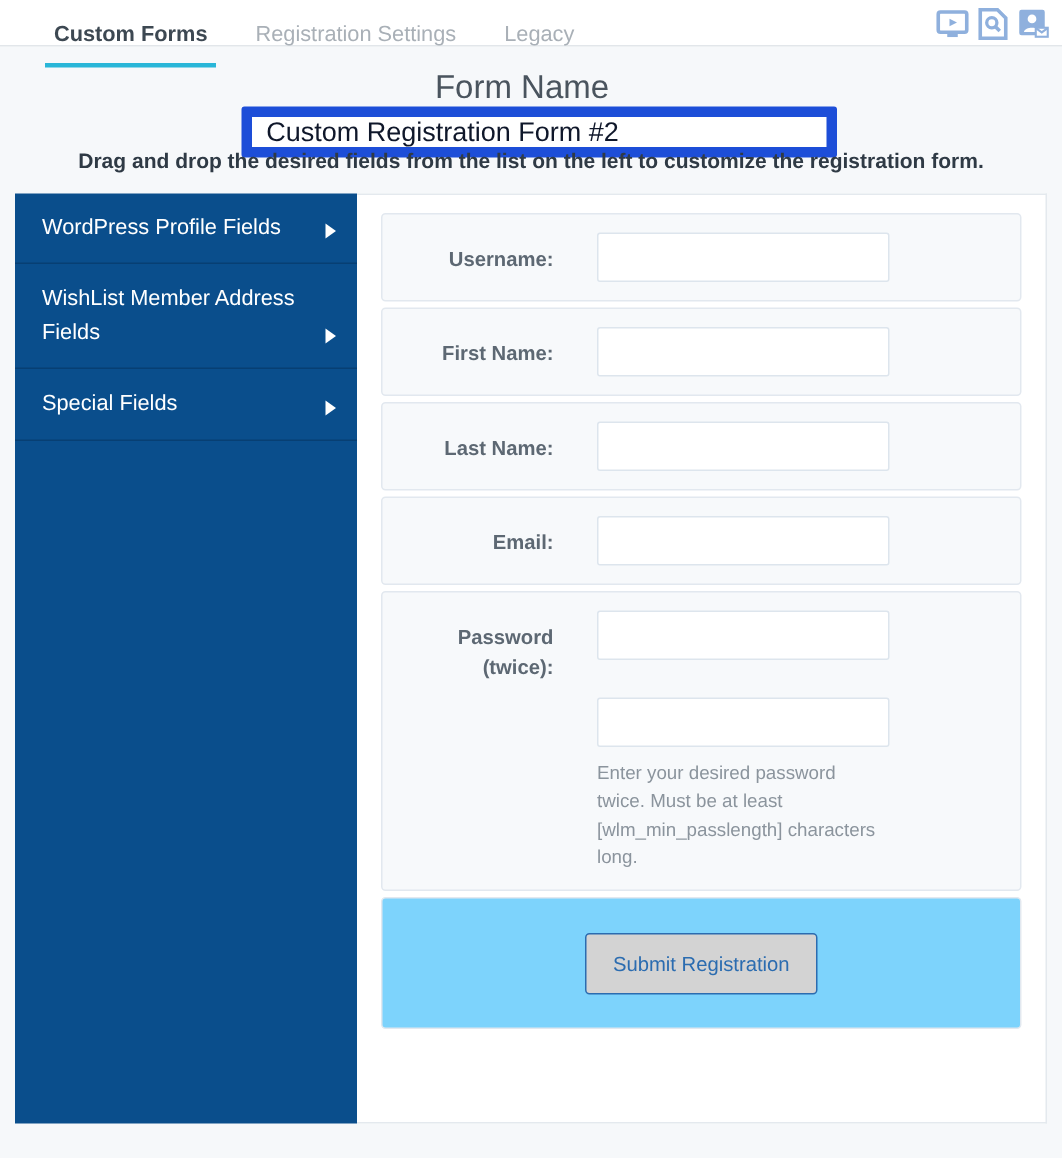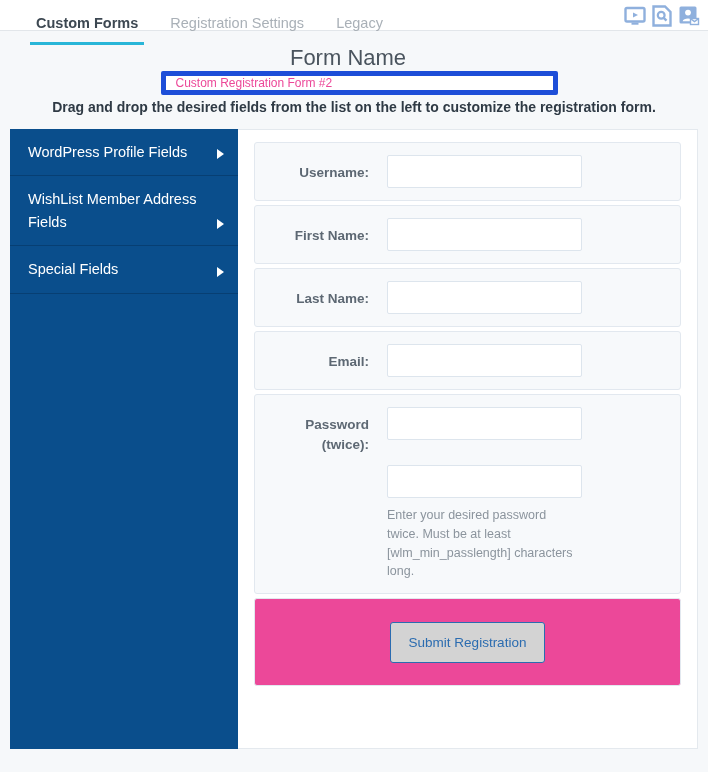--- a/index.html
+++ b/index.html
@@ -59,26 +59,26 @@
   }
   .namelabel {
     font-size: 22px;
     color: #4a545e;
     margin-right: 22px;
     white-space: nowrap;
   }
   .nameinput {
     width: 397px;
     height: 34px;
-    border: 5px solid #1d4ed8;
+    border: 7px solid #1d4ed8;
     background: #ffffff;
     border-radius: 2px;
     padding: 0 10px;
-    font-size: 12px;
-    color: #ec4899;
+    font-size: 18px;
+    color: #0f172a;
     font-family: "Liberation Sans", sans-serif;
     outline: none;
   }
 
   .hint {
     text-align: center;
     font-size: 14px;
     font-weight: bold;
     color: #2f3a45;
     padding: 16px 14px 14px 14px;
@@ -132,20 +132,21 @@
   }
   .fieldrow {
     border: 1px solid #e2e8ef;
     background: #f7f9fb;
     border-radius: 3px;
     margin-bottom: 4px;
     padding: 12px 14px;
     display: flex;
     align-items: flex-start;
     min-height: 56px;
+    gap: 11px;
   }
   .flabel {
     width: 118px;
     flex: 0 0 118px;
     text-align: right;
     padding-right: 18px;
     padding-top: 8px;
     font-size: 13.5px;
     font-weight: bold;
     color: #5d6873;
@@ -168,21 +169,21 @@
   .fhelp {
     margin-top: 8px;
     font-size: 12.5px;
     color: #8b949d;
     line-height: 1.5;
     max-width: 192px;
   }
 
   .submitrow {
     border: 1px solid #e2e8ef;
-    background: #ec4899;
+    background: #7dd3fc;
     border-radius: 3px;
     margin-bottom: 4px;
     padding: 22px 14px;
     display: flex;
     justify-content: center;
     align-items: center;
     min-height: 88px;
   }
   .submitbtn {
     background: #d3d3d3;

